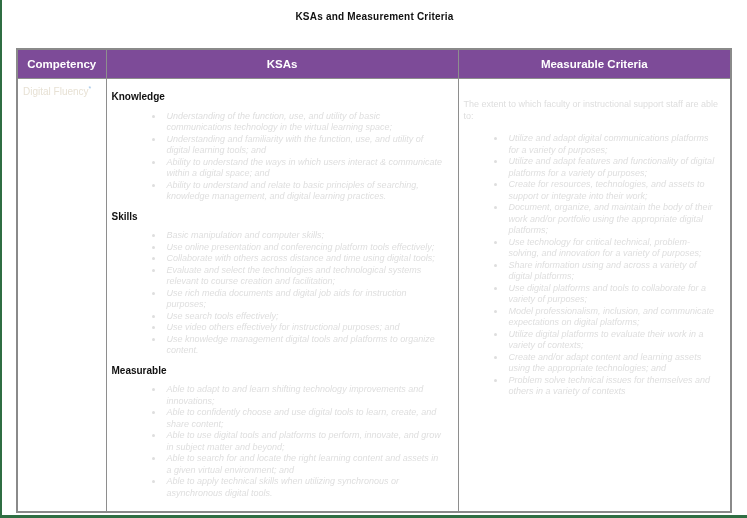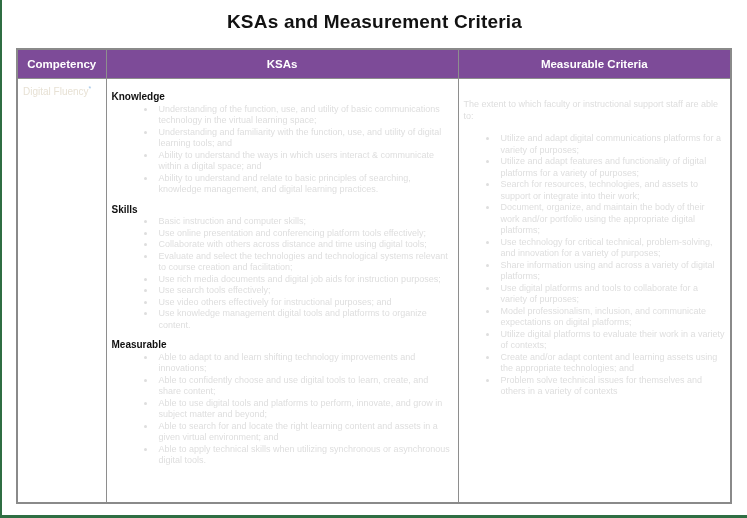--- a/index.html
+++ b/index.html
@@ -10,21 +10,21 @@
     background:#fff;
     border-left:2px solid #2f6e43;
     border-bottom:3px solid #2f6e43;
     overflow:hidden;
     font-family:"Liberation Sans",sans-serif;
   }
   .title{
     margin:0;
     position:absolute;top:11px;left:0;width:100%;
     text-align:center;
-    font-size:19px;font-weight:bold;color:#121212;
+    font-size:10px;font-weight:bold;color:#121212;
     letter-spacing:0.2px;
   }
   table.ksa-table{
     position:absolute;top:48px;left:14px;
     width:714px;
     border-collapse:collapse;
     table-layout:fixed;
     border:2px solid #8a8a8a;
   }
   .ksa-table th,.ksa-table td{
@@ -64,23 +64,24 @@
     vertical-align:super;
   }
   .section{margin:0;}
   .section-heading{
     color:#111111;
     font-weight:bold;
     font-size:10px;
     margin:8px 0 1px 0;
   }
   ul.bullets{
-    margin:0;
+    margin:8px;
     padding:0 0 0 44px;
     list-style:disc;
+    font-style:italic;
   }
   ul.bullets li{
     padding-left:3px;
     margin:0;
   }
   .sec-gap-a{margin-bottom:18px;}
   .sec-gap-b{margin-bottom:28px;}
   .criteria-intro{
     margin:16px 0 11px 0;
   }
@@ -116,21 +117,21 @@
             <ul class="bullets faint sec-gap-a">
                 <li>Understanding of the function, use, and utility of basic communications technology in the virtual learning space;</li>
                 <li>Understanding and familiarity with the function, use, and utility of digital learning tools; and</li>
                 <li>Ability to understand the ways in which users interact &amp; communicate within a digital space; and</li>
                 <li>Ability to understand and relate to basic principles of searching, knowledge management, and digital learning practices.</li>
               </ul>
           </div>
           <div class="section">
             <div class="section-heading">Skills</div>
             <ul class="bullets faint sec-gap-b">
-                <li>Basic instruction and computer skills;</li>
+                <li>Basic manipulation and computer skills;</li>
                 <li>Use online presentation and conferencing platform tools effectively;</li>
                 <li>Collaborate with others across distance and time using digital tools;</li>
                 <li>Evaluate and select the technologies and technological systems relevant to course creation and facilitation;</li>
                 <li>Use rich media documents and digital job aids for instruction purposes;</li>
                 <li>Use search tools effectively;</li>
                 <li>Use video others effectively for instructional purposes; and</li>
                 <li>Use knowledge management digital tools and platforms to organize content.</li>
               </ul>
           </div>
           <div class="section">
@@ -143,21 +144,21 @@
                 <li>Able to apply technical skills when utilizing synchronous or asynchronous digital tools.</li>
               </ul>
           </div>
         </td>
 
         <td class="cell">
           <p class="criteria-intro faint">The extent to which faculty or instructional support staff are able to:</p>
           <ul class="bullets criteria-bullets faint">
               <li>Utilize and adapt digital communications platforms for a variety of purposes;</li>
               <li>Utilize and adapt features and functionality of digital platforms for a variety of purposes;</li>
-              <li>Search for resources, technologies, and assets to support or integrate into their work;</li>
+              <li>Create for resources, technologies, and assets to support or integrate into their work;</li>
               <li>Document, organize, and maintain the body of their work and/or portfolio using the appropriate digital platforms;</li>
               <li>Use technology for critical technical, problem-solving, and innovation for a variety of purposes;</li>
               <li>Share information using and across a variety of digital platforms;</li>
               <li>Use digital platforms and tools to collaborate for a variety of purposes;</li>
               <li>Model professionalism, inclusion, and communicate expectations on digital platforms;</li>
               <li>Utilize digital platforms to evaluate their work in a variety of contexts;</li>
               <li>Create and/or adapt content and learning assets using the appropriate technologies; and</li>
               <li>Problem solve technical issues for themselves and others in a variety of contexts</li>
             </ul>
         </td>

